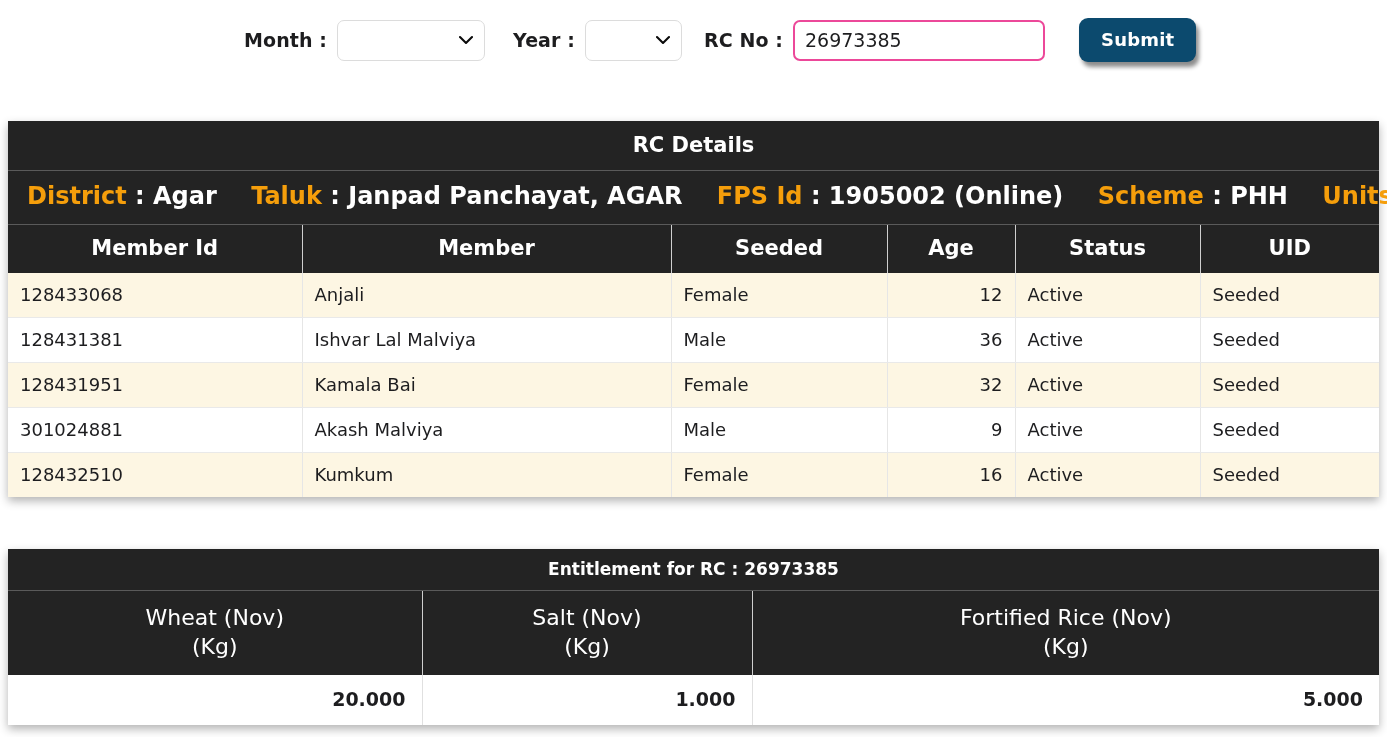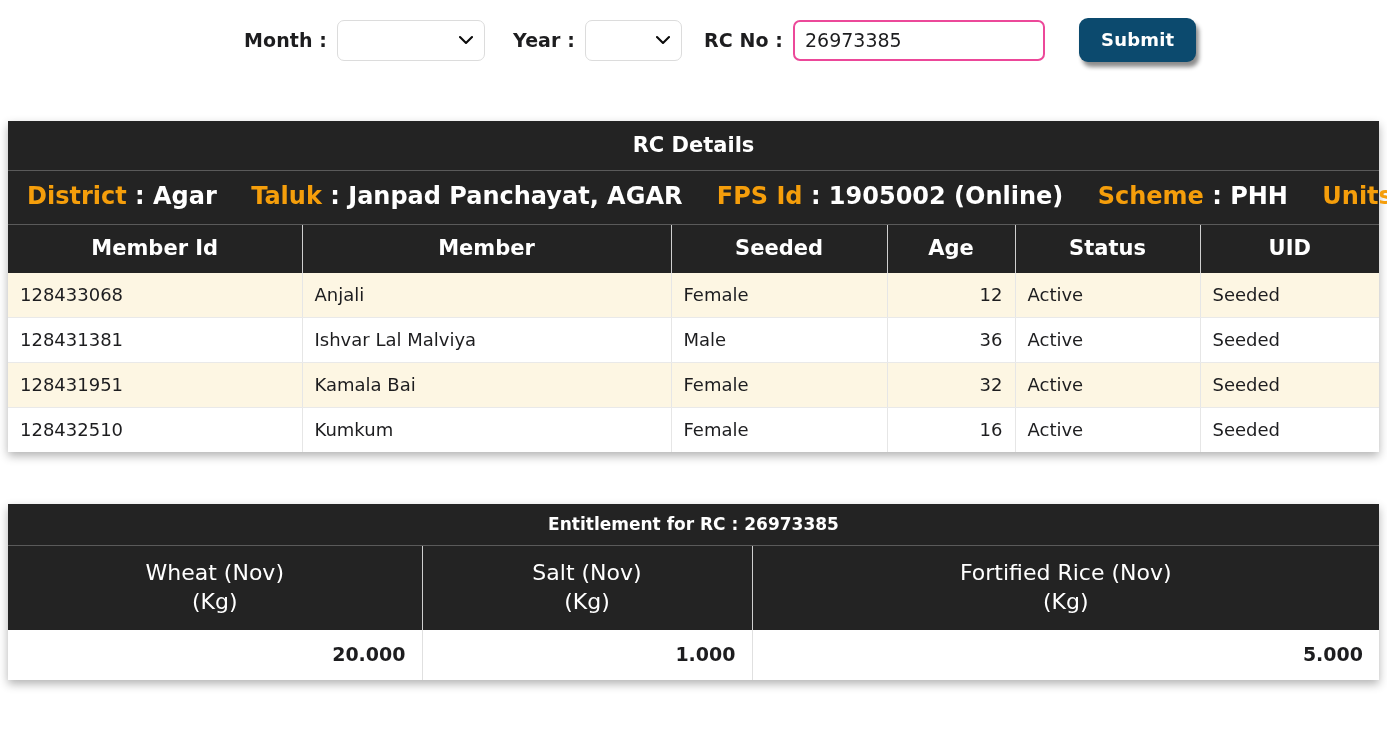--- a/index.html
+++ b/index.html
@@ -288,20 +288,28 @@
         </tr>
         <tr>
           <td class="ta-l">128431951</td>
           <td class="ta-l">Kamala Bai</td>
           <td class="ta-l">Female</td>
           <td class="ta-r">32</td>
           <td class="ta-l">Active</td>
           <td class="ta-l">Seeded</td>
         </tr>
         <tr>
+          <td class="ta-l">301024881</td>
+          <td class="ta-l">Akash Malviya</td>
+          <td class="ta-l">Male</td>
+          <td class="ta-r">9</td>
+          <td class="ta-l">Active</td>
+          <td class="ta-l">Seeded</td>
+        </tr>
+        <tr>
           <td class="ta-l">128432510</td>
           <td class="ta-l">Kumkum</td>
           <td class="ta-l">Female</td>
           <td class="ta-r">16</td>
           <td class="ta-l">Active</td>
           <td class="ta-l">Seeded</td>
         </tr>
       </tbody>
     </table>
   </div>

